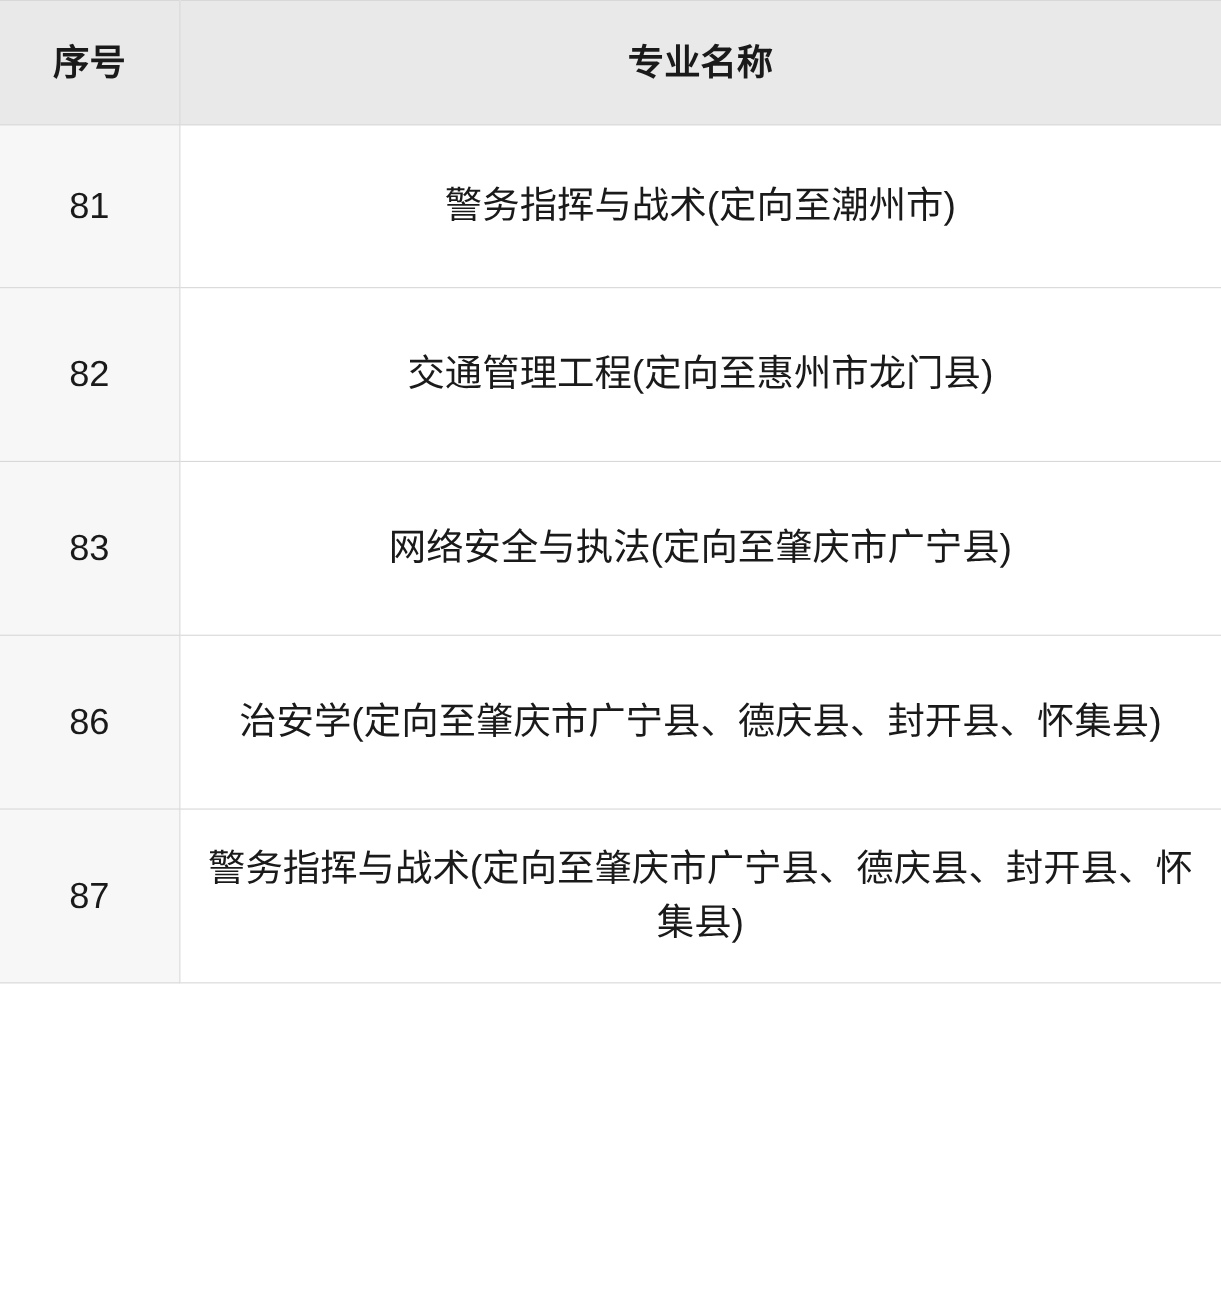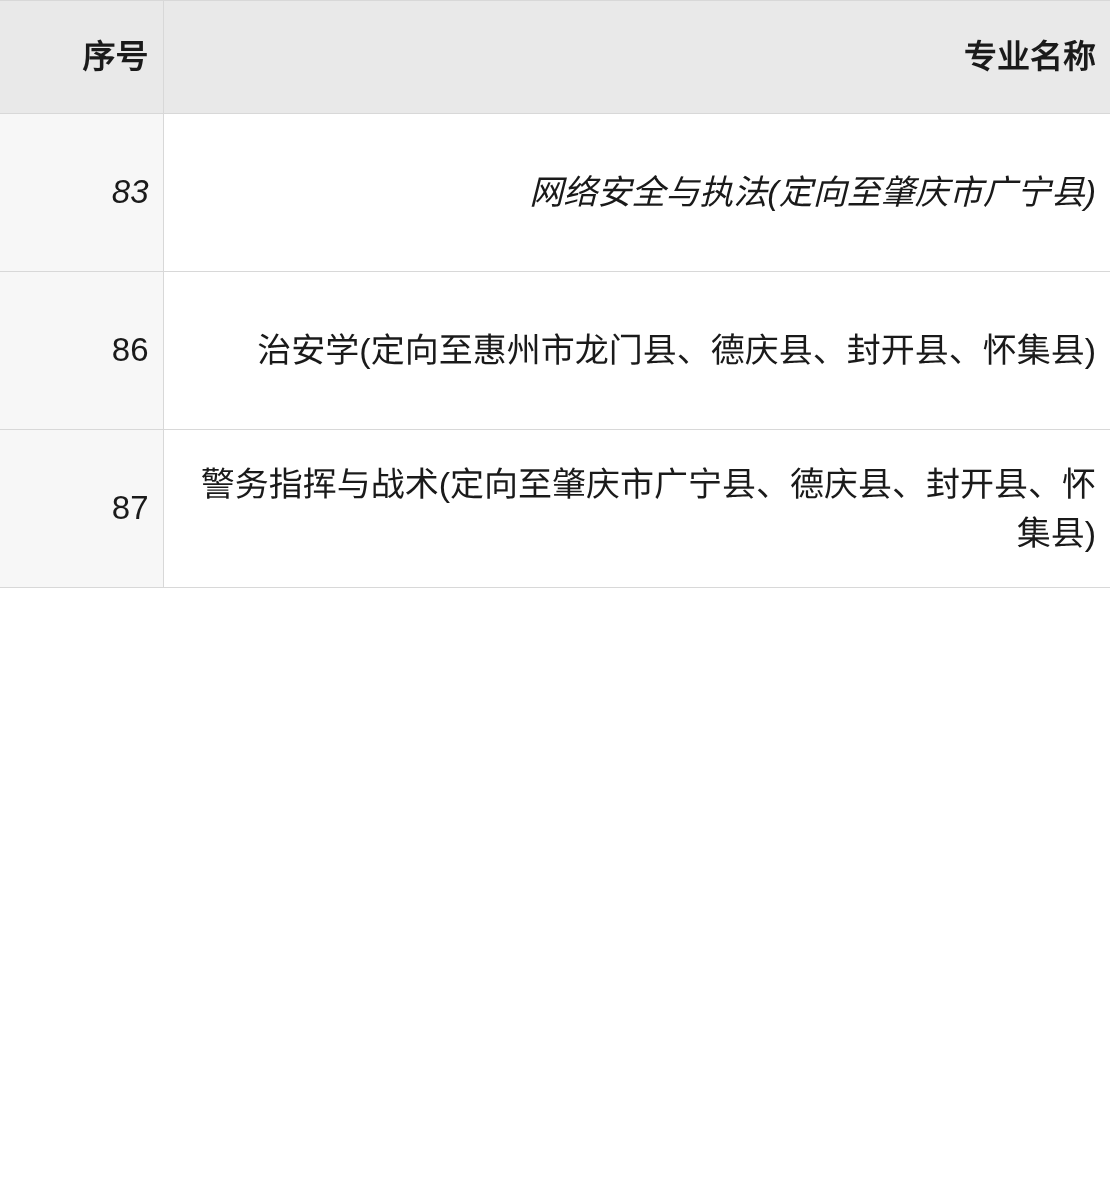--- a/index.html
+++ b/index.html
@@ -20,21 +20,21 @@
     width: 1110px;
     border-top: 1px solid #d8d8d8;
   }
   table.major-table col.col-index { width: 163px; }
   table.major-table col.col-name { width: 947px; }
 
   table.major-table th,
   table.major-table td {
     border: 1px solid #d8d8d8;
     border-top: none;
-    text-align: right;
+    text-align: center;
     vertical-align: middle;
     padding: 6px 14px;
     line-height: 1.42;
     box-sizing: border-box;
   }
   table.major-table th:first-child,
   table.major-table td:first-child {
     border-left: none;
   }
   table.major-table th:last-child,
@@ -57,47 +57,55 @@
     color: #1a1a1a;
   }
   tbody td.cell-name {
     background: #ffffff;
     font-size: 34px;
     font-weight: 400;
     color: #1a1a1a;
   }
   tbody tr.row-1 td { height: 148px; }
   tbody tr.row-2 td { height: 158px; }
-  tbody tr.row-3 td { height: 158px; font-style: italic; }
+  tbody tr.row-3 td { height: 158px; }
   tbody tr.row-4 td { height: 158px; }
   tbody tr.row-5 td { height: 158px; }
   tbody tr.row-6 td { height: 158px; }
   tbody tr.row-7 td { height: 158px; }
 </style>
 </head>
 <body>
 
 <table class="major-table">
   <colgroup>
     <col class="col-index">
     <col class="col-name">
   </colgroup>
   <thead>
     <tr>
       <th>序号</th>
       <th>专业名称</th>
     </tr>
   </thead>
   <tbody>
+    <tr class="row-1">
+      <td class="cell-index">81</td>
+      <td class="cell-name">警务指挥与战术(定向至潮州市)</td>
+    </tr>
+    <tr class="row-2">
+      <td class="cell-index">82</td>
+      <td class="cell-name">交通管理工程(定向至惠州市龙门县)</td>
+    </tr>
     <tr class="row-3">
       <td class="cell-index">83</td>
       <td class="cell-name">网络安全与执法(定向至肇庆市广宁县)</td>
     </tr>
     <tr class="row-6">
       <td class="cell-index">86</td>
-      <td class="cell-name">治安学(定向至惠州市龙门县、德庆县、封开县、怀集县)</td>
+      <td class="cell-name">治安学(定向至肇庆市广宁县、德庆县、封开县、怀集县)</td>
     </tr>
     <tr class="row-7">
       <td class="cell-index">87</td>
       <td class="cell-name">警务指挥与战术(定向至肇庆市广宁县、德庆县、封开县、怀集县)</td>
     </tr>
   </tbody>
 </table>
 
 </body></html>

